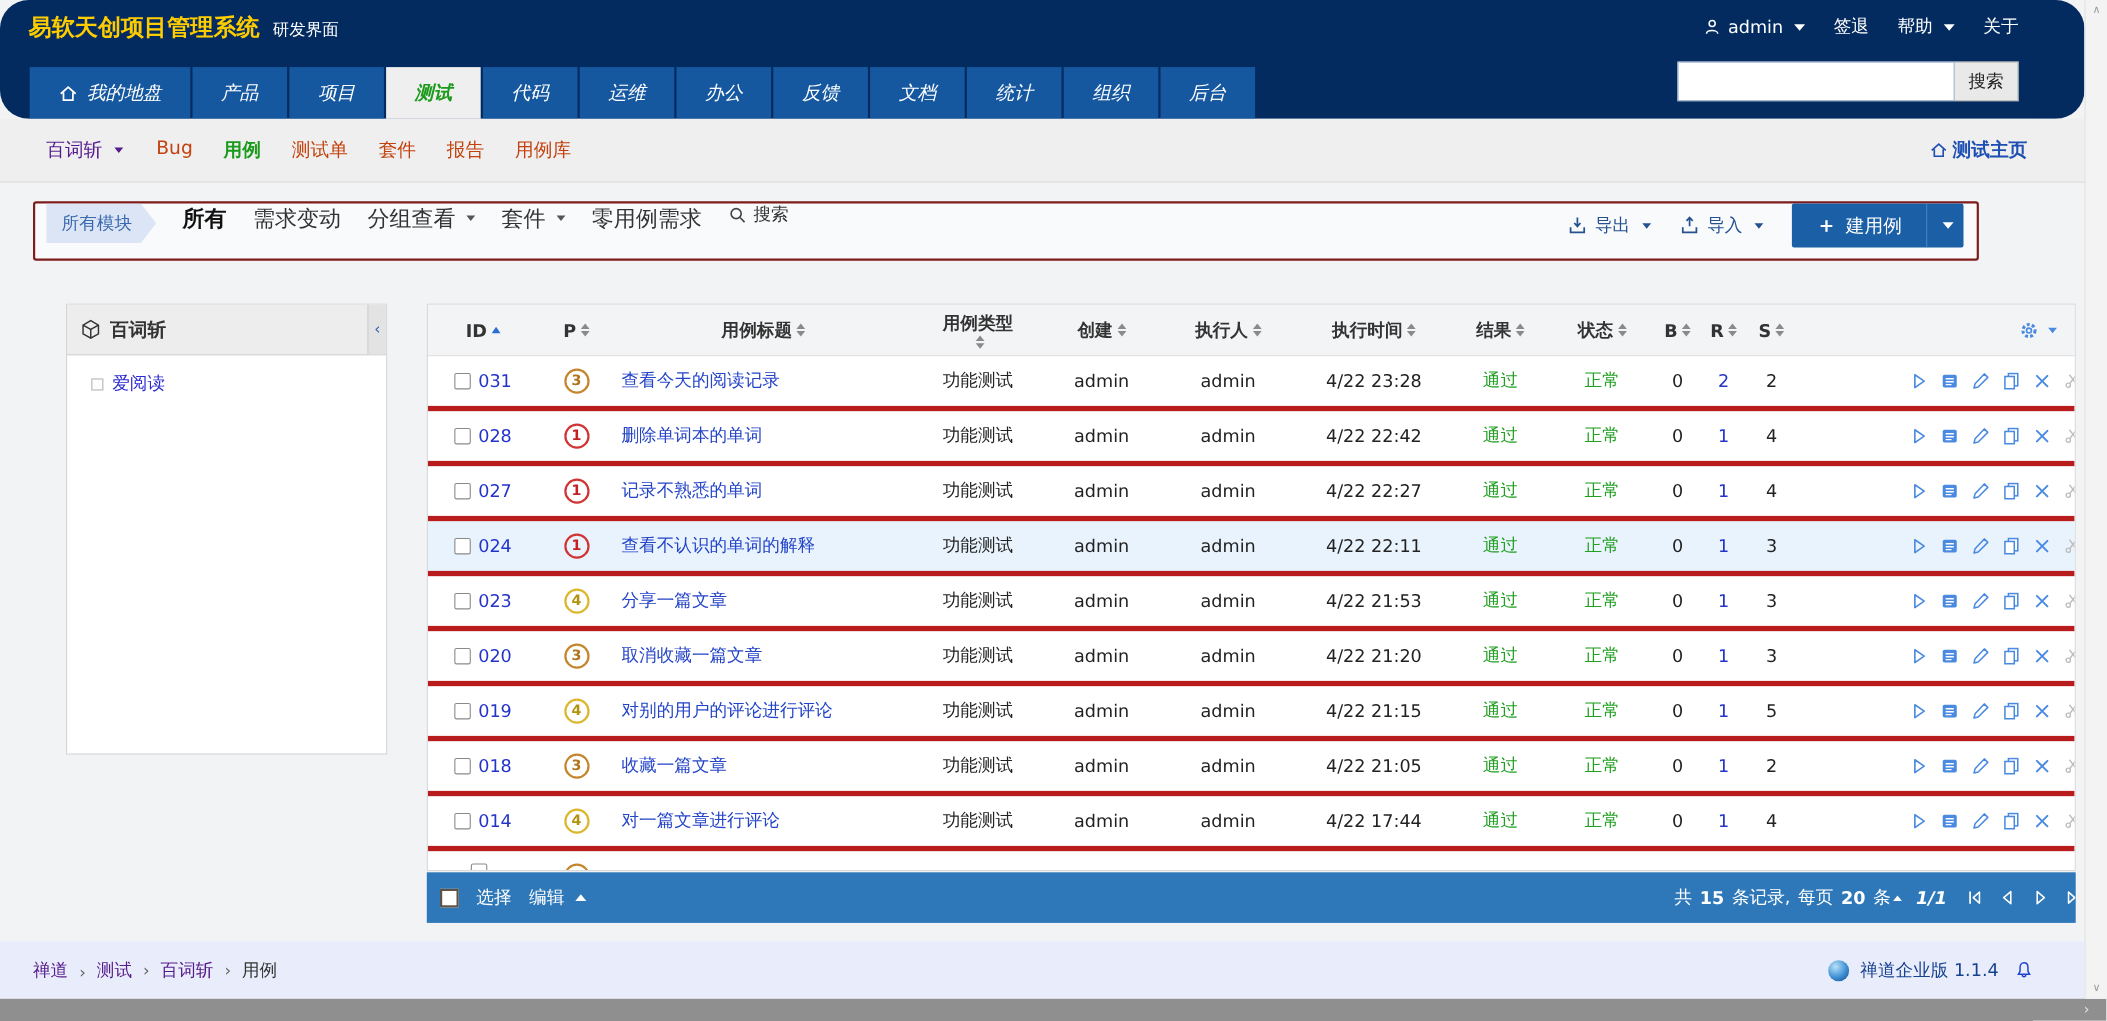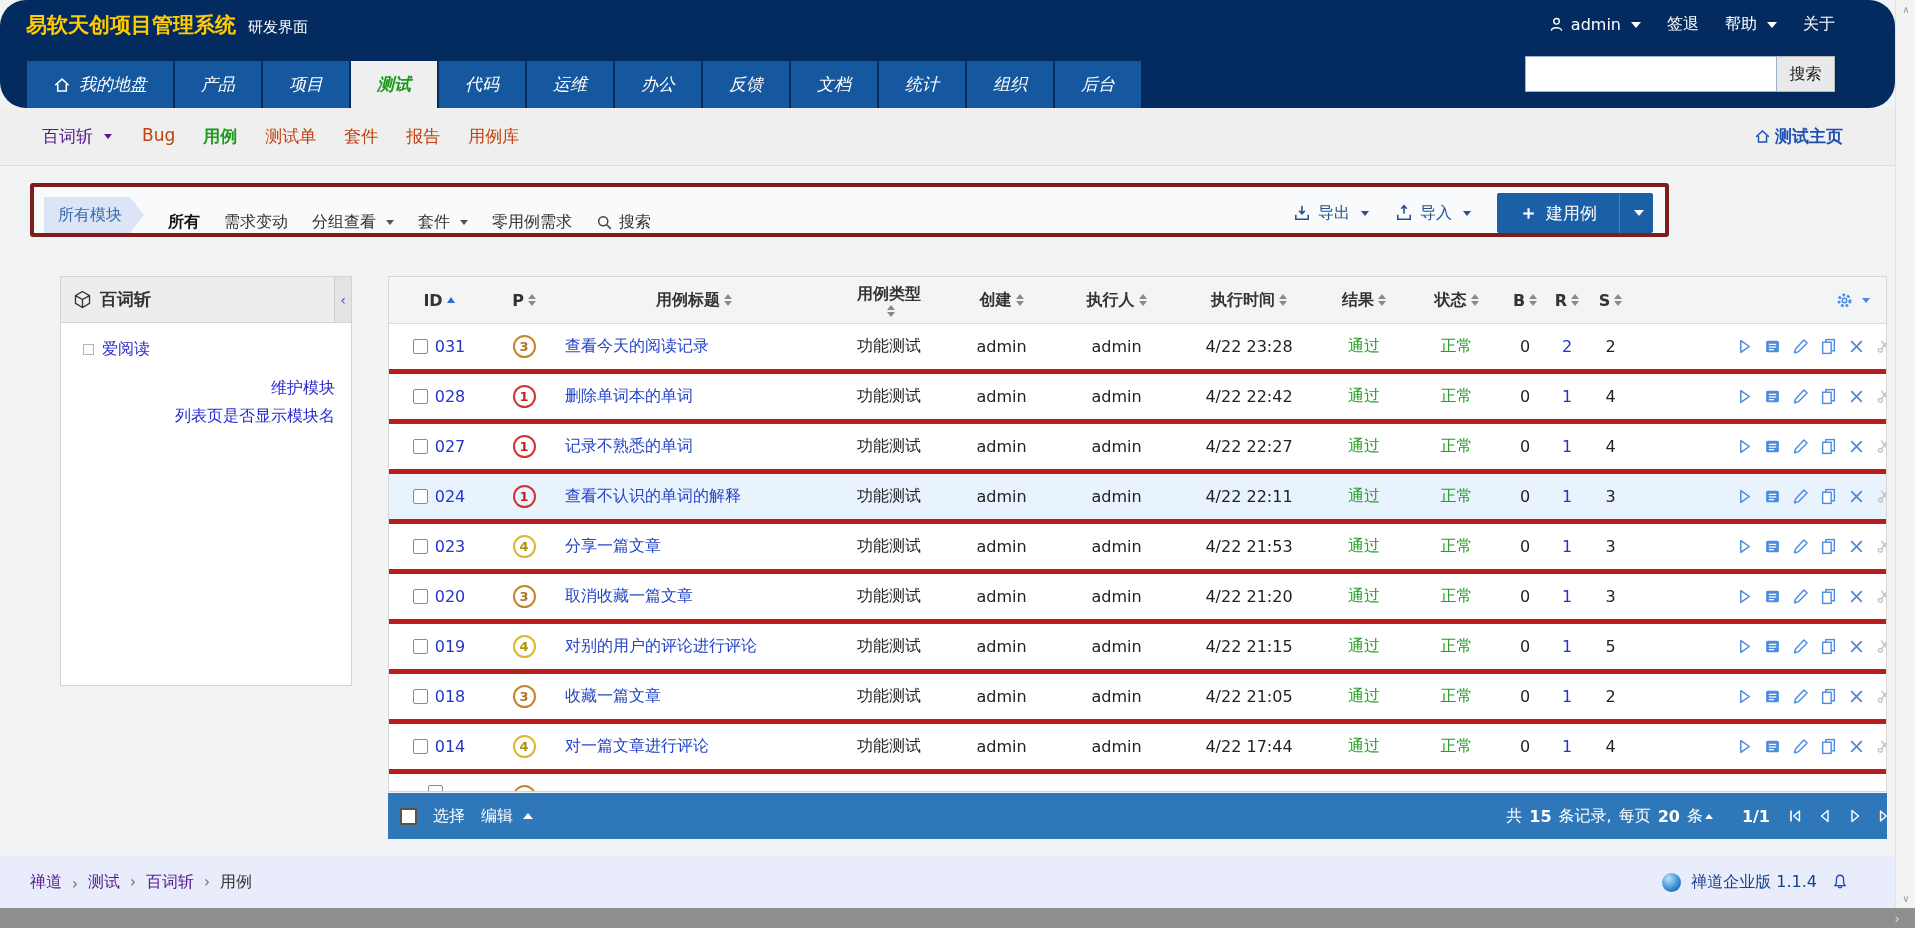--- a/index.html
+++ b/index.html
@@ -26,23 +26,23 @@
   
   .subnav { position:absolute; left:0; top:108px; width:1895px; height:58px; background:#efefef; border-bottom:1px solid #dcdcdc; display:flex; align-items:center; }
   .subnav-left { display:flex; align-items:center; gap:30px; padding-left:42px; }
   .product-dd { color:var(--visited_purple,#551a8b); font-size:17px; display:flex; align-items:center; gap:7px; cursor:pointer; }
   .product-dd .caret-down { border-top-color:#551a8b; border-left-width:4px; border-right-width:4px; border-top-width:5px; }
   .subnav-item { color:#c2410c; font-size:17px; }
   .subnav-item.active { color:var(--active_green,#1b9a1b); font-weight:bold; }
   .subnav-home { position:absolute; right:52px; display:flex; align-items:center; gap:4px; color:#1e50b4; font-size:17px; font-weight:bold; }
 
   
-  .toolbar { position:absolute; left:30px; top:183px; width:1639px; height:54px; background:#f9fafc; border:4px solid #7f1d1d; border-radius:3px; display:flex; align-items:flex-end; }
+  .toolbar { position:absolute; left:30px; top:183px; width:1769px; height:54px; background:#f9fafc; border:2px solid #7f1d1d; border-radius:3px; display:flex; align-items:flex-start; }
   .module-chip { margin-left:10px; background:#dbe5f6; color:#3b69ae; font-size:16px; height:36px; display:flex; align-items:center; padding:0 22px 0 14px; clip-path:polygon(0 0, calc(100% - 14px) 0, 100% 50%, calc(100% - 14px) 100%, 0 100%); cursor:pointer; }
-  .filters { display:flex; align-items:center; gap:24px; margin-left:24px; color:#333; font-size:16px; }
+  .filters { display:flex; align-items:center; gap:24px; margin-left:24px; color:#333; font-size:20px; }
   .filter { display:flex; align-items:center; gap:6px; color:#333; cursor:pointer; }
   .filter.bold { font-weight:bold; color:#111; }
   .filter .caret-down { border-top-color:#555; border-left-width:4px; border-right-width:4px; border-top-width:5px; }
   .tb-search { display:flex; align-items:center; gap:6px; color:#333; font-size:16px; cursor:pointer; }
   .toolbar-right { position:absolute; right:12px; display:flex; align-items:center; gap:26px; }
   .io-link { display:flex; align-items:center; gap:7px; color:#24518f; font-size:16px; cursor:pointer; }
   .io-link .caret-down { border-top-color:#24518f; border-left-width:4px; border-right-width:4px; border-top-width:5px; }
   .create-btn { display:flex; height:40px; background:#1b5fa6; border-radius:2px; overflow:hidden; cursor:pointer; }
   .create-main { display:flex; align-items:center; color:#fff; font-size:17px; padding:0 22px; gap:8px; }
   .create-plus { font-size:19px; font-weight:bold; }
@@ -307,24 +307,20 @@
         </svg>
     </span>
     <span class="sidebar-title">百词斩</span>
     <span class="collapse-strip">‹</span>
   </div>
   <div class="sidebar-body">
     <div class="tree-item">
       <span class="cb-mini"></span>
       <a class="tree-link">爱阅读</a>
     </div>
-    <div class="side-links">
-      <a class="side-link">维护模块</a>
-      <a class="side-link">列表页是否显示模块名</a>
-    </div>
   </div>
 </div>
 
 <div class="table-panel">
   <div class="thead" id="thead">
       <div class="th c-id">
     <span class="th-label">ID</span>
     <span class="sort-asc" style="display: inline-block;"></span>
 
   </div>
@@ -1075,21 +1071,21 @@
   <div class="bb-right">
     <span>共</span>
     <b>15</b>
     <span>条记录,</span>
     <span>每页</span>
     <b>20</b>
     <span style="display:flex; align-items:center; gap:2px;">
       <span>条</span>
       <span class="caret-up" style="border-bottom-width:5px; border-left-width:4px; border-right-width:4px;"></span>
     </span>
-    <b style="margin-left:22px;">1/1</b>
+    <b style="margin-left:6px;font-style:italic;">1/1</b>
     <span class="pager">
       <span class="pg">
         <svg width="16" height="16" viewBox="0 0 16 16">
             <line x1="4" y1="2.5" x2="4" y2="13.5" stroke="#fff" stroke-width="1.6"></line>
             <path d="M12.5 3 L6.8 8 L12.5 13 Z" fill="none" stroke="#fff" stroke-width="1.4" stroke-linejoin="round"></path>
           </svg>
       </span>
       <span class="pg">
         <svg width="16" height="16" viewBox="0 0 16 16">
             <path d="M11 2.5 L4.5 8 L11 13.5 Z" fill="none" stroke="#fff" stroke-width="1.4" stroke-linejoin="round"></path>

